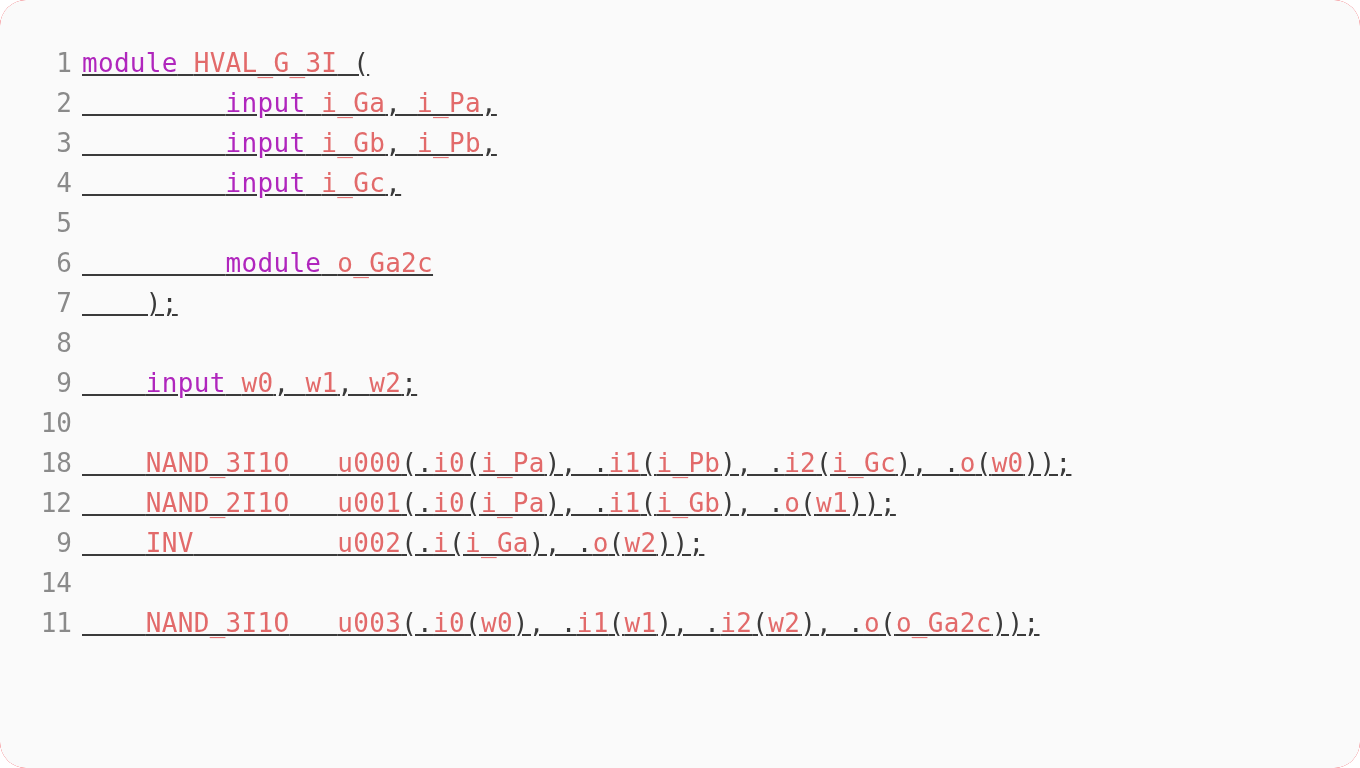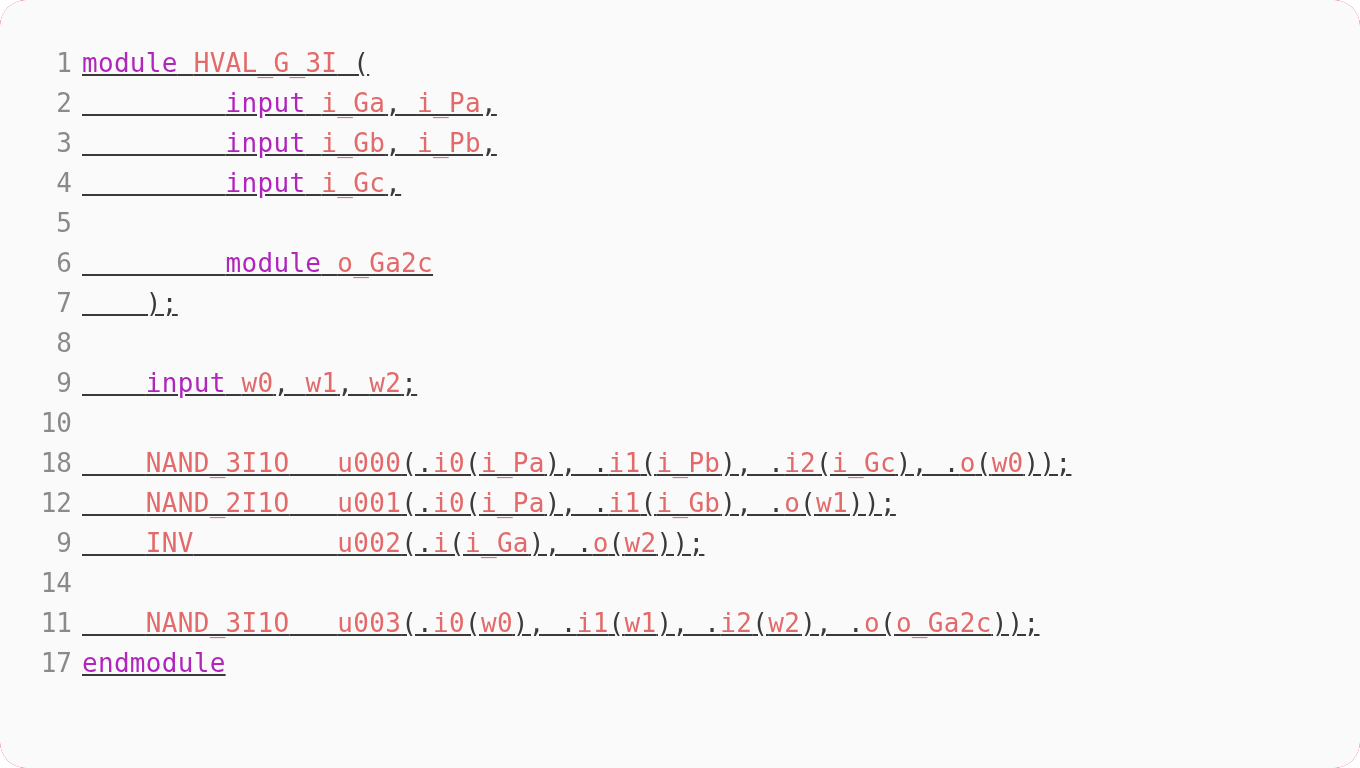--- a/index.html
+++ b/index.html
@@ -152,20 +152,16 @@
             <td class="code-cell"><span class="tok-plain">    </span><span class="tok-ident">INV</span><span class="tok-plain">         </span><span class="tok-ident">u002</span><span class="tok-punct">(.</span><span class="tok-ident">i</span><span class="tok-punct">(</span><span class="tok-ident">i_Ga</span><span class="tok-punct">), .</span><span class="tok-ident">o</span><span class="tok-punct">(</span><span class="tok-ident">w2</span><span class="tok-punct">));</span></td>
           </tr>
           <tr>
             <td class="gutter">14</td>
             <td class="code-cell"><span>​</span></td>
           </tr>
           <tr>
             <td class="gutter">11</td>
             <td class="code-cell"><span class="tok-plain">    </span><span class="tok-ident">NAND_3I1O</span><span class="tok-plain">   </span><span class="tok-ident">u003</span><span class="tok-punct">(.</span><span class="tok-ident">i0</span><span class="tok-punct">(</span><span class="tok-ident">w0</span><span class="tok-punct">), .</span><span class="tok-ident">i1</span><span class="tok-punct">(</span><span class="tok-ident">w1</span><span class="tok-punct">), .</span><span class="tok-ident">i2</span><span class="tok-punct">(</span><span class="tok-ident">w2</span><span class="tok-punct">), .</span><span class="tok-ident">o</span><span class="tok-punct">(</span><span class="tok-ident">o_Ga2c</span><span class="tok-punct">));</span></td>
           </tr>
-          <tr>
-            <td class="gutter">17</td>
-            <td class="code-cell"><span class="tok-keyword">endmodule</span></td>
-          </tr>
         </tbody>
     </table>
   </div>
 </div>
 
 </body></html>

